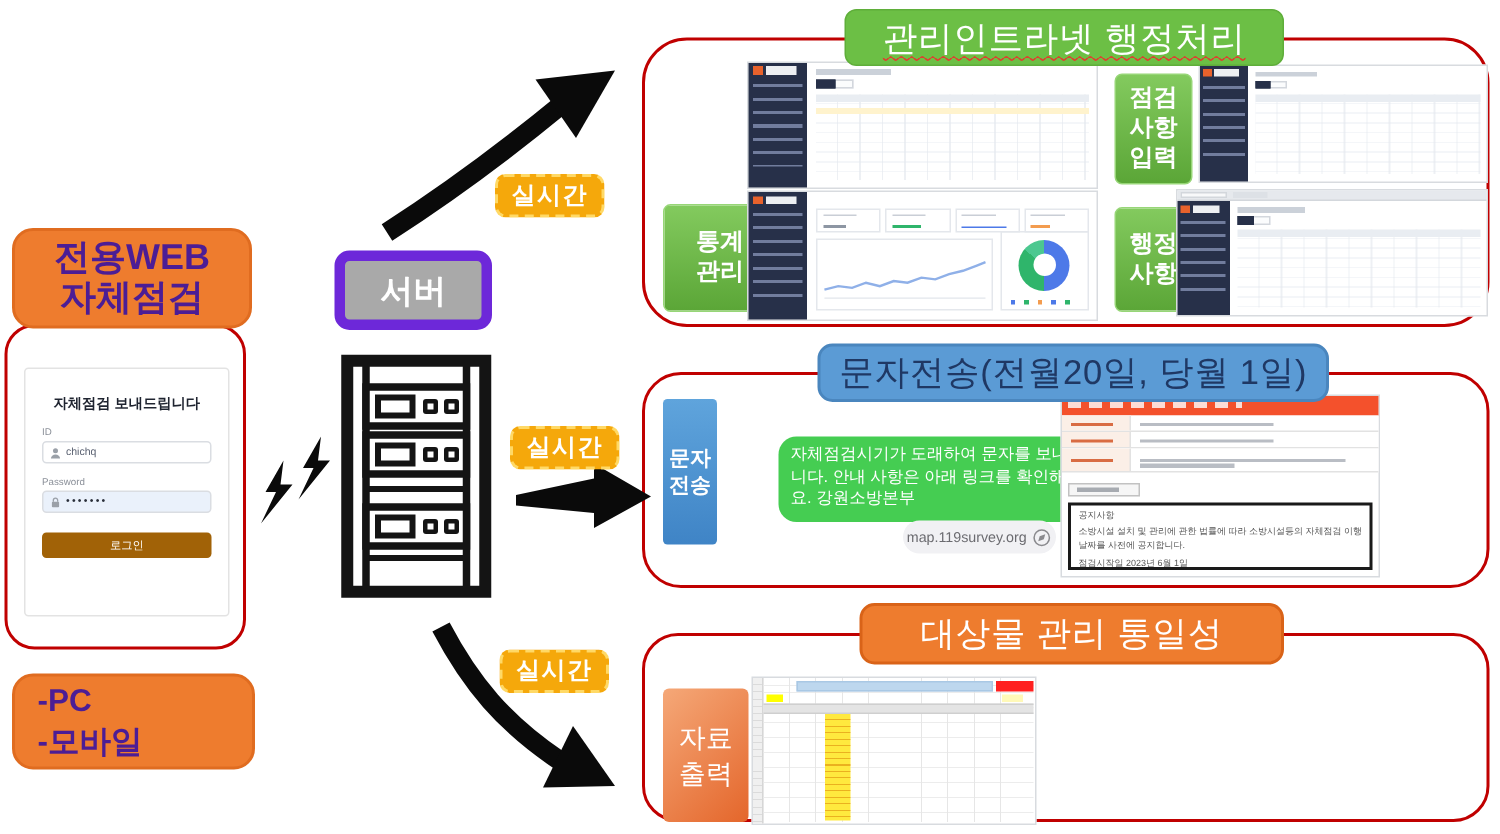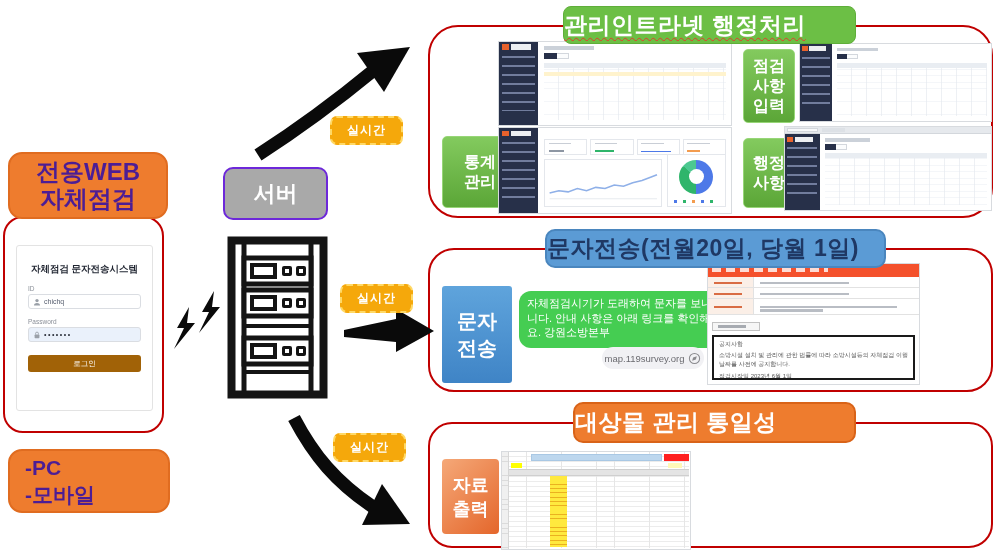--- a/index.html
+++ b/index.html
@@ -2,22 +2,22 @@
 <html><head>
 <meta charset="utf-8">
 <style>
 *{box-sizing:border-box;margin:0;padding:0}
 body{width:1000px;height:556px;font-family:"Liberation Sans","DejaVu Sans",sans-serif;background:#fff}
 .page{position:relative;width:1000px;height:556px;background:#fff;overflow:hidden}
 .abs{position:absolute}
 .flexc{display:flex;flex-direction:column;align-items:center;justify-content:center}
 .obox{background:#EE7C2E;border:2px solid #E06C20;border-radius:14px;color:#4c1d95;font-weight:800;z-index:3}
 .sec{position:absolute;background:#fff;border:2.5px solid #C00000;z-index:2}
-.sectitle{position:absolute;z-index:5;display:flex;align-items:center;font-weight:700;letter-spacing:.5px}
-.badge{position:absolute;z-index:4;background:#F5A80B;border:2px dashed #FFD966;border-radius:7px;color:#fff;font-weight:800;font-size:12px;display:flex;align-items:center;justify-content:center;letter-spacing:1px}
+.sectitle{position:absolute;z-index:5;display:flex;align-items:center;justify-content:center;font-weight:400;letter-spacing:.5px}
+.badge{position:absolute;z-index:4;background:#F5A80B;border:2px dashed #FFD966;border-radius:7px;color:#fff;font-weight:800;font-size:16px;display:flex;align-items:center;justify-content:center;letter-spacing:1px}
 .glabel{position:absolute;background:linear-gradient(180deg,#83CA5E,#5BA637);border:1px solid #97D677;border-radius:5px;color:#fff;font-weight:800;font-size:16px;line-height:1.25;text-align:center;z-index:3}
 .arrows{position:absolute;left:0;top:0;z-index:3;pointer-events:none}
 
 .shot{position:absolute;background:#fff;border:1px solid #D8DBDF;z-index:3}
 .shot i{position:absolute;display:block}
 .side{position:absolute;left:0;top:0;bottom:0;width:17%;background:#273049}
 .side .logo{top:3%;left:7%;width:74%;height:6.5%;background:linear-gradient(90deg,#E8622C 0 24%,transparent 24% 31%,#EDEFF2 31% 100%)}
 .side .menu{top:17%;left:7%;right:9%;height:66%;background:repeating-linear-gradient(180deg,rgba(126,138,172,.85) 0 2px,transparent 2px 9px)}
 .smain{position:absolute;left:17%;right:0;top:0;bottom:0}
 .mtitle{top:5%;left:3%;width:26%;height:4.5%;background:#CBD1D9}
@@ -47,21 +47,21 @@
 .dlegend{position:absolute;left:12%;right:12%;bottom:6%;height:5%;background:repeating-linear-gradient(90deg,#4D79E8 0 3px,transparent 3px 9px,#2FB56B 9px 12px,transparent 12px 18px,#F39C4F 18px 21px,transparent 21px 27px)}
 
 .login-card{position:absolute;left:11px;top:27px;width:137px;height:166px;border:1px solid #E3E3E3;border-radius:3px;background:#fff}
 .lc-title{margin-top:17px;text-align:center;font-size:9.5px;font-weight:700;color:#1F2430}
 .fgroup{margin:9px 11px 0}
 .fgroup label{font-size:6.5px;color:#8A8F98;display:block;margin-bottom:2px}
 .inp{height:15px;border:1px solid #DADDE2;border-radius:3px;display:flex;align-items:center;gap:3px;padding:0 4px;font-size:7px;color:#596070;background:#fff}
 .inp.pw{background:#EAF1FB;letter-spacing:1.5px;color:#2A2F3A}
 .login-btn{margin:13px 11px 0;height:17px;background:#a16207;border-radius:3px;color:#fff;font-size:7.5px;display:flex;align-items:center;justify-content:center;cursor:pointer}
 
-.smsbox{position:absolute;left:12px;top:36px;width:70px;height:97px;background:linear-gradient(180deg,#5FA4DC,#3F84C6);border-radius:3px;color:#fff;font-weight:800;font-size:20px;z-index:3}
+.smsbox{position:absolute;left:12px;top:16px;width:36px;height:97px;background:linear-gradient(180deg,#5FA4DC,#3F84C6);border-radius:3px;color:#fff;font-weight:800;font-size:14px;z-index:3}
 .msghead{position:absolute;left:88px;top:14px;width:118px;text-align:center;font-size:8.5px;color:#9A9A9E;line-height:1.45;z-index:3}
 .bubble{position:absolute;left:89px;top:41px;width:229px;height:57px;background:#45CD52;border-radius:12px;color:#fff;font-size:11px;line-height:1.32;padding:5px 8px;z-index:3}
 .linkbubble{position:absolute;left:172px;top:97px;width:102px;height:22px;background:#F1F1F4;border-radius:11px;display:flex;align-items:center;justify-content:center;gap:4px;font-size:9.5px;color:#6B6B70;z-index:3;cursor:pointer}
 
 .fhead{left:0;top:0;right:0;height:13px;background:#F4512C}
 .fhead i{left:4px;top:4px;width:55%;height:4px;background:repeating-linear-gradient(90deg,rgba(255,255,255,.8) 0 9px,transparent 9px 14px)}
 .frow{left:0;right:0;height:11px;border-bottom:1px solid #E2E2E2;background:#fff}
 .frow .rl{left:0;top:0;bottom:0;width:46px;background:#FBEFE7;border-right:1px solid #E2E2E2}
 .frow .rld{left:6px;top:45%;width:28px;height:2.5px;background:#D96C43}
 .frow .rrd{left:52px;top:45%;width:42%;height:2.5px;background:#B9BDC4}
@@ -86,21 +86,21 @@
 
 <div class="page">
 
   <div class="abs obox flexc" style="left:8px;top:152px;width:160px;height:67px;font-size:24px;line-height:1.12">
     <div>전용WEB</div>
     <div>자체점검</div>
   </div>
 
   <div class="abs" style="left:3px;top:216px;width:161px;height:217px;border:2px solid #C00000;border-radius:20px;background:#fff;z-index:2">
     <div class="login-card">
-      <div class="lc-title">자체점검 문자전송시스템</div>
+      <div class="lc-title">자체점검 보내드립니다</div>
       <div class="fgroup">
         <label>ID</label>
         <div class="inp">
           <svg width="8" height="8" viewBox="0 0 10 10">
               <circle cx="5" cy="3.2" r="2.1" fill="#9AA0A8"></circle>
               <path d="M1.2 9.5 a3.8 3.2 0 0 1 7.6 0 Z" fill="#9AA0A8"></path>
             </svg>
           <span>chichq</span>
         </div>
       </div>
@@ -121,21 +121,21 @@
   <svg class="abs" style="left:168px;top:291px;z-index:2" width="52" height="58" viewBox="0 0 52 58">
     <path d="M21 16 L9 37 H16 L6 58 L27 32 H19 Z" fill="#0A0A0A"></path>
     <path d="M46 0 L34 21 H41 L31 42 L52 16 H44 Z" fill="#0A0A0A"></path>
   </svg>
 
   <div class="abs obox" style="left:8px;top:449px;width:162px;height:64px;font-size:21px;line-height:1.3;display:flex;flex-direction:column;justify-content:center;padding-left:15px">
     <div>-PC</div>
     <div>-모바일</div>
   </div>
 
-  <div class="abs flexc" style="left:223px;top:167px;width:105px;height:53px;background:#A9A9A9;border:2px solid #6d28d9;border-radius:10px;color:#fff;font-weight:800;font-size:22px;z-index:2">
+  <div class="abs flexc" style="left:223px;top:167px;width:105px;height:53px;background:#A9A9A9;border:7px solid #6d28d9;border-radius:10px;color:#fff;font-weight:800;font-size:22px;z-index:2">
     <div>서버</div>
   </div>
 
   <svg class="abs" style="left:227px;top:236px;z-index:2" width="101" height="163" viewBox="0 0 101 163">
     <rect x="4.5" y="4.5" width="92" height="154" fill="#fff" stroke="#141414" stroke-width="8"></rect>
     <line x1="17" y1="8" x2="17" y2="155" stroke="#141414" stroke-width="5"></line>
     <line x1="84" y1="8" x2="84" y2="155" stroke="#141414" stroke-width="5"></line>
     <line x1="17" y1="90" x2="84" y2="90" stroke="#141414" stroke-width="4"></line>
     <line x1="17" y1="136" x2="84" y2="136" stroke="#141414" stroke-width="4"></line>
     <g fill="#fff" stroke="#141414" stroke-width="5">
@@ -334,21 +334,21 @@
 
       </div>
     </div>
   </div>
 
   <div class="sectitle" style="left:573px;top:402px;width:283px;height:41px;background:#EE7C2E;border:2.5px solid #D96318;border-radius:10px;color:#fff;font-size:23px">
     <span>대상물 관리 통일성</span>
   </div>
 
   <div class="sec" style="left:428px;top:422px;width:565px;height:126px;border-radius:24px">
-    <div class="abs flexc" style="left:12px;top:35px;width:57px;height:75px;background:linear-gradient(135deg,#F5A878,#E4662B);border-radius:4px;color:#fff;font-weight:700;font-size:18px;z-index:3">
+    <div class="abs flexc" style="left:12px;top:35px;width:57px;height:89px;background:linear-gradient(135deg,#F5A878,#E4662B);border-radius:4px;color:#fff;font-weight:400;font-size:18px;z-index:3">
       <div>자료</div>
       <div>출력</div>
     </div>
     <div class="shot" style="left:71px;top:27px;width:190px;height:99px">
       <i class="rnums"></i>
       <i class="scells"></i>
       <i class="stitle"></i>
       <i class="sred"></i>
       <i class="sy1"></i>
       <i class="sy2"></i>

